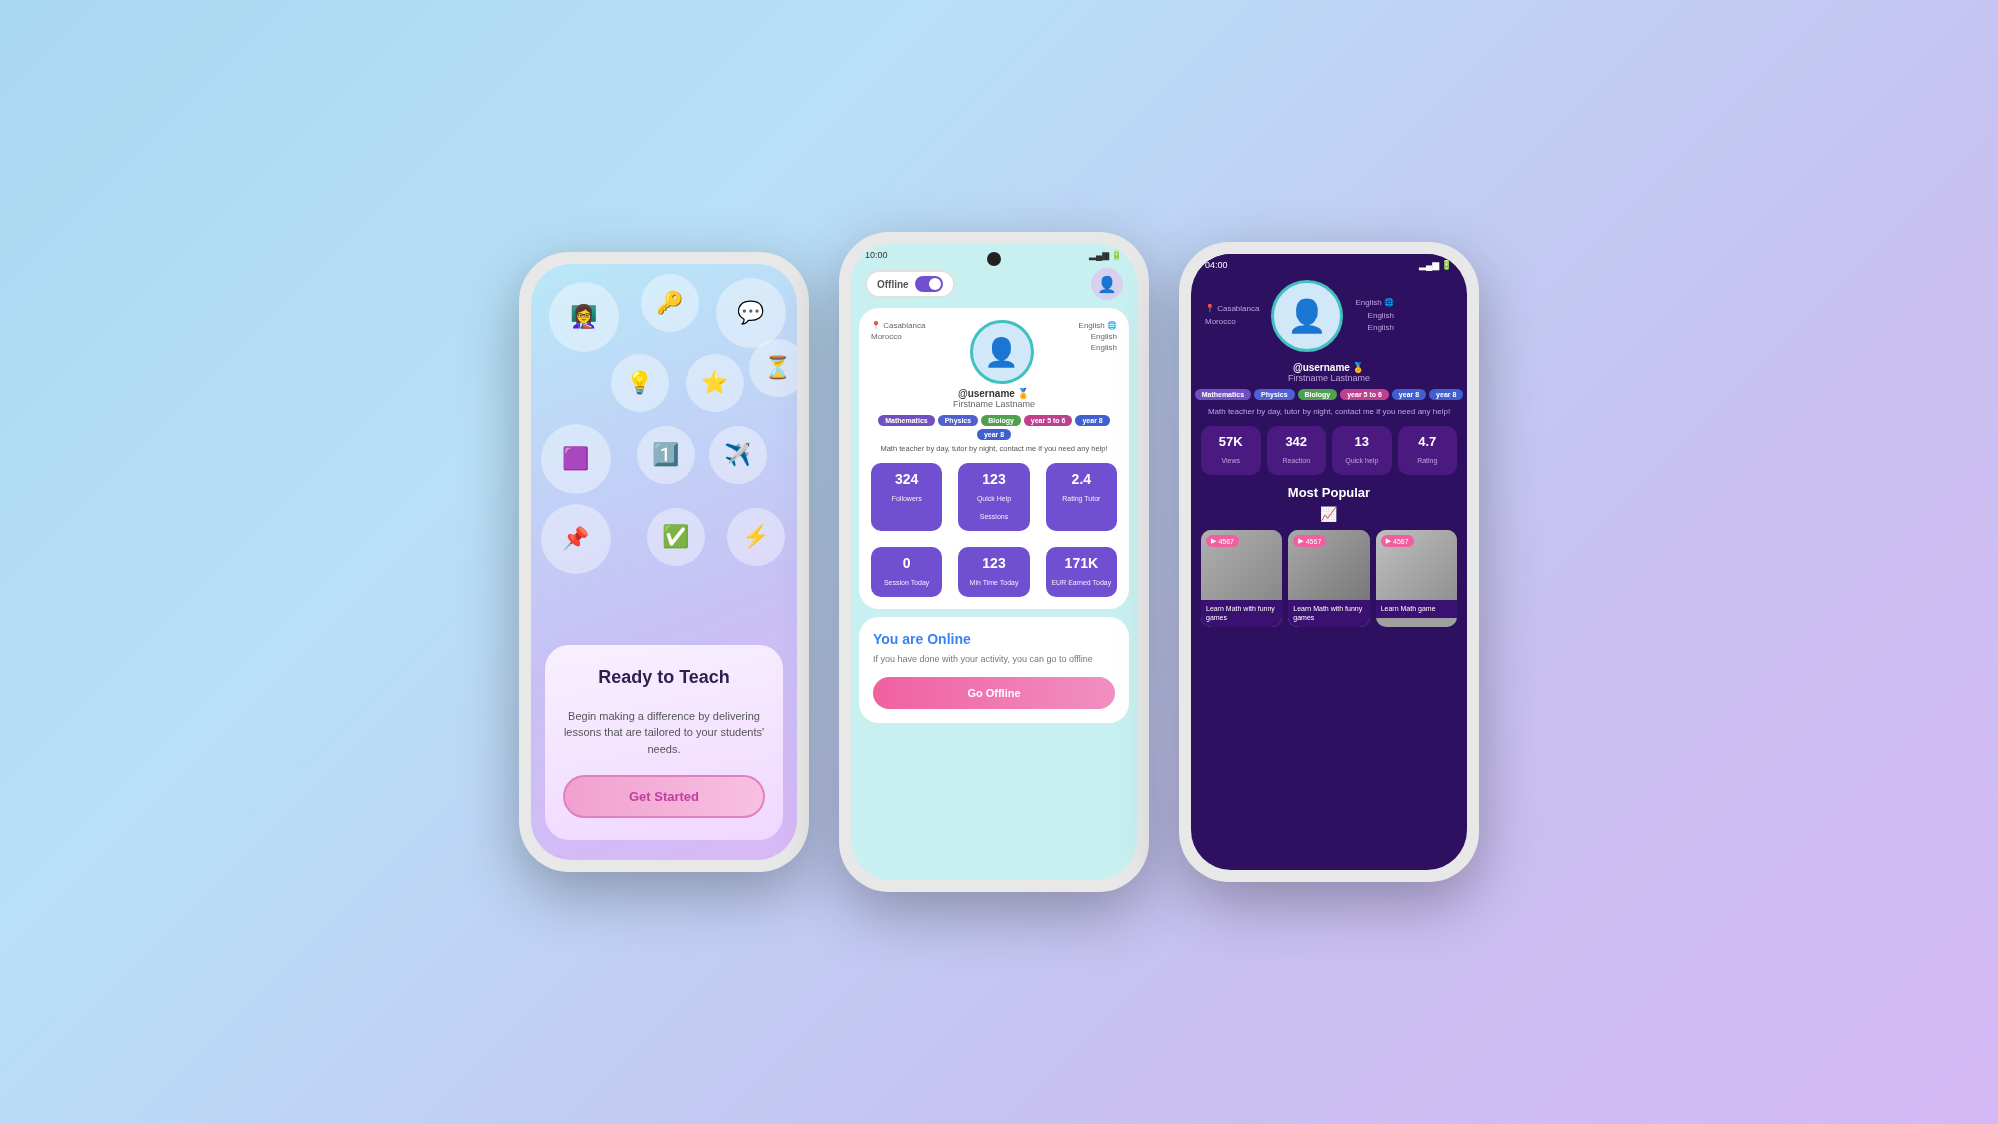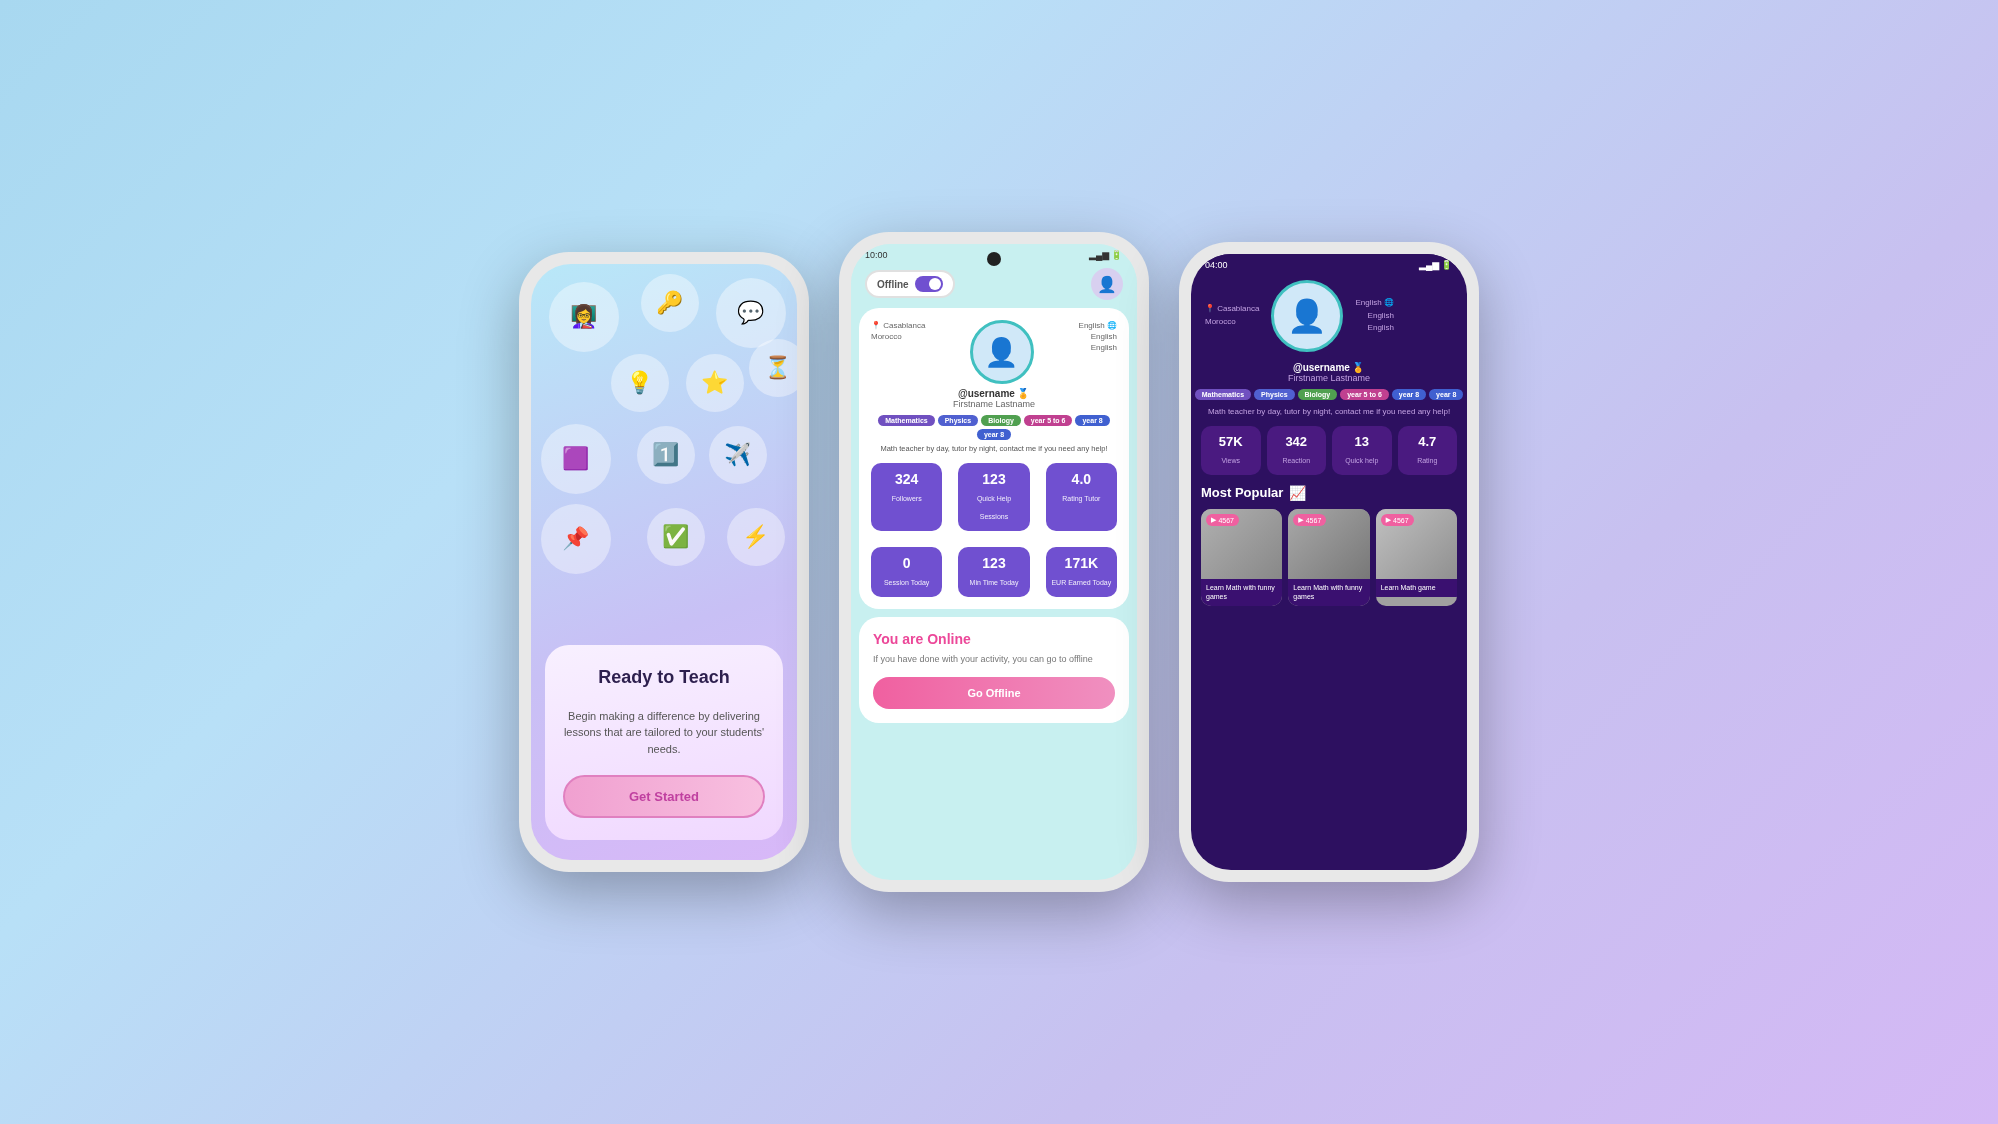--- a/index.html
+++ b/index.html
@@ -265,21 +265,21 @@
     }
     .online-card {
       margin: 0 8px;
       background: white;
       border-radius: 20px;
       padding: 14px;
     }
     .online-title {
       font-size: 14px;
       font-weight: 700;
-      color: #ec4899;
+      color: #3b82f6;
       margin-bottom: 6px;
     }
     .online-desc {
       font-size: 9px;
       color: #777;
       line-height: 1.4;
       margin-bottom: 12px;
     }
     .go-offline-btn {
       width: 100%;
@@ -374,23 +374,24 @@
       font-weight: 700;
       color: white;
       display: block;
     }
     .p3-stat-label {
       font-size: 7px;
       color: #c0a0e0;
     }
     .p3-popular-header {
       display: flex;
-      align-items: flex-start;
+      align-items: center;
       gap: 6px;
       margin: 0 10px 8px;
+      flex-direction: column;
     }
     .p3-popular-title {
       font-size: 13px;
       font-weight: 700;
       color: white;
     }
     .trending-icon {
       color: #f0a0d0;
       font-size: 14px;
     }
@@ -541,21 +542,21 @@
             <div class="stats-grid">
               <div class="stat-box">
                 <span class="stat-num">324</span>
                 <span class="stat-label">Followers</span>
               </div>
               <div class="stat-box">
                 <span class="stat-num">123</span>
                 <span class="stat-label">Quick Help Sessions</span>
               </div>
               <div class="stat-box">
-                <span class="stat-num">4.0</span>
+                <span class="stat-num">2.4</span>
                 <span class="stat-label">Rating Tutor</span>
               </div>
               <div class="stat-box">
                 <span class="stat-num">0</span>
                 <span class="stat-label">Session Today</span>
               </div>
               <div class="stat-box">
                 <span class="stat-num">123</span>
                 <span class="stat-label">Min Time Today</span>
               </div>

